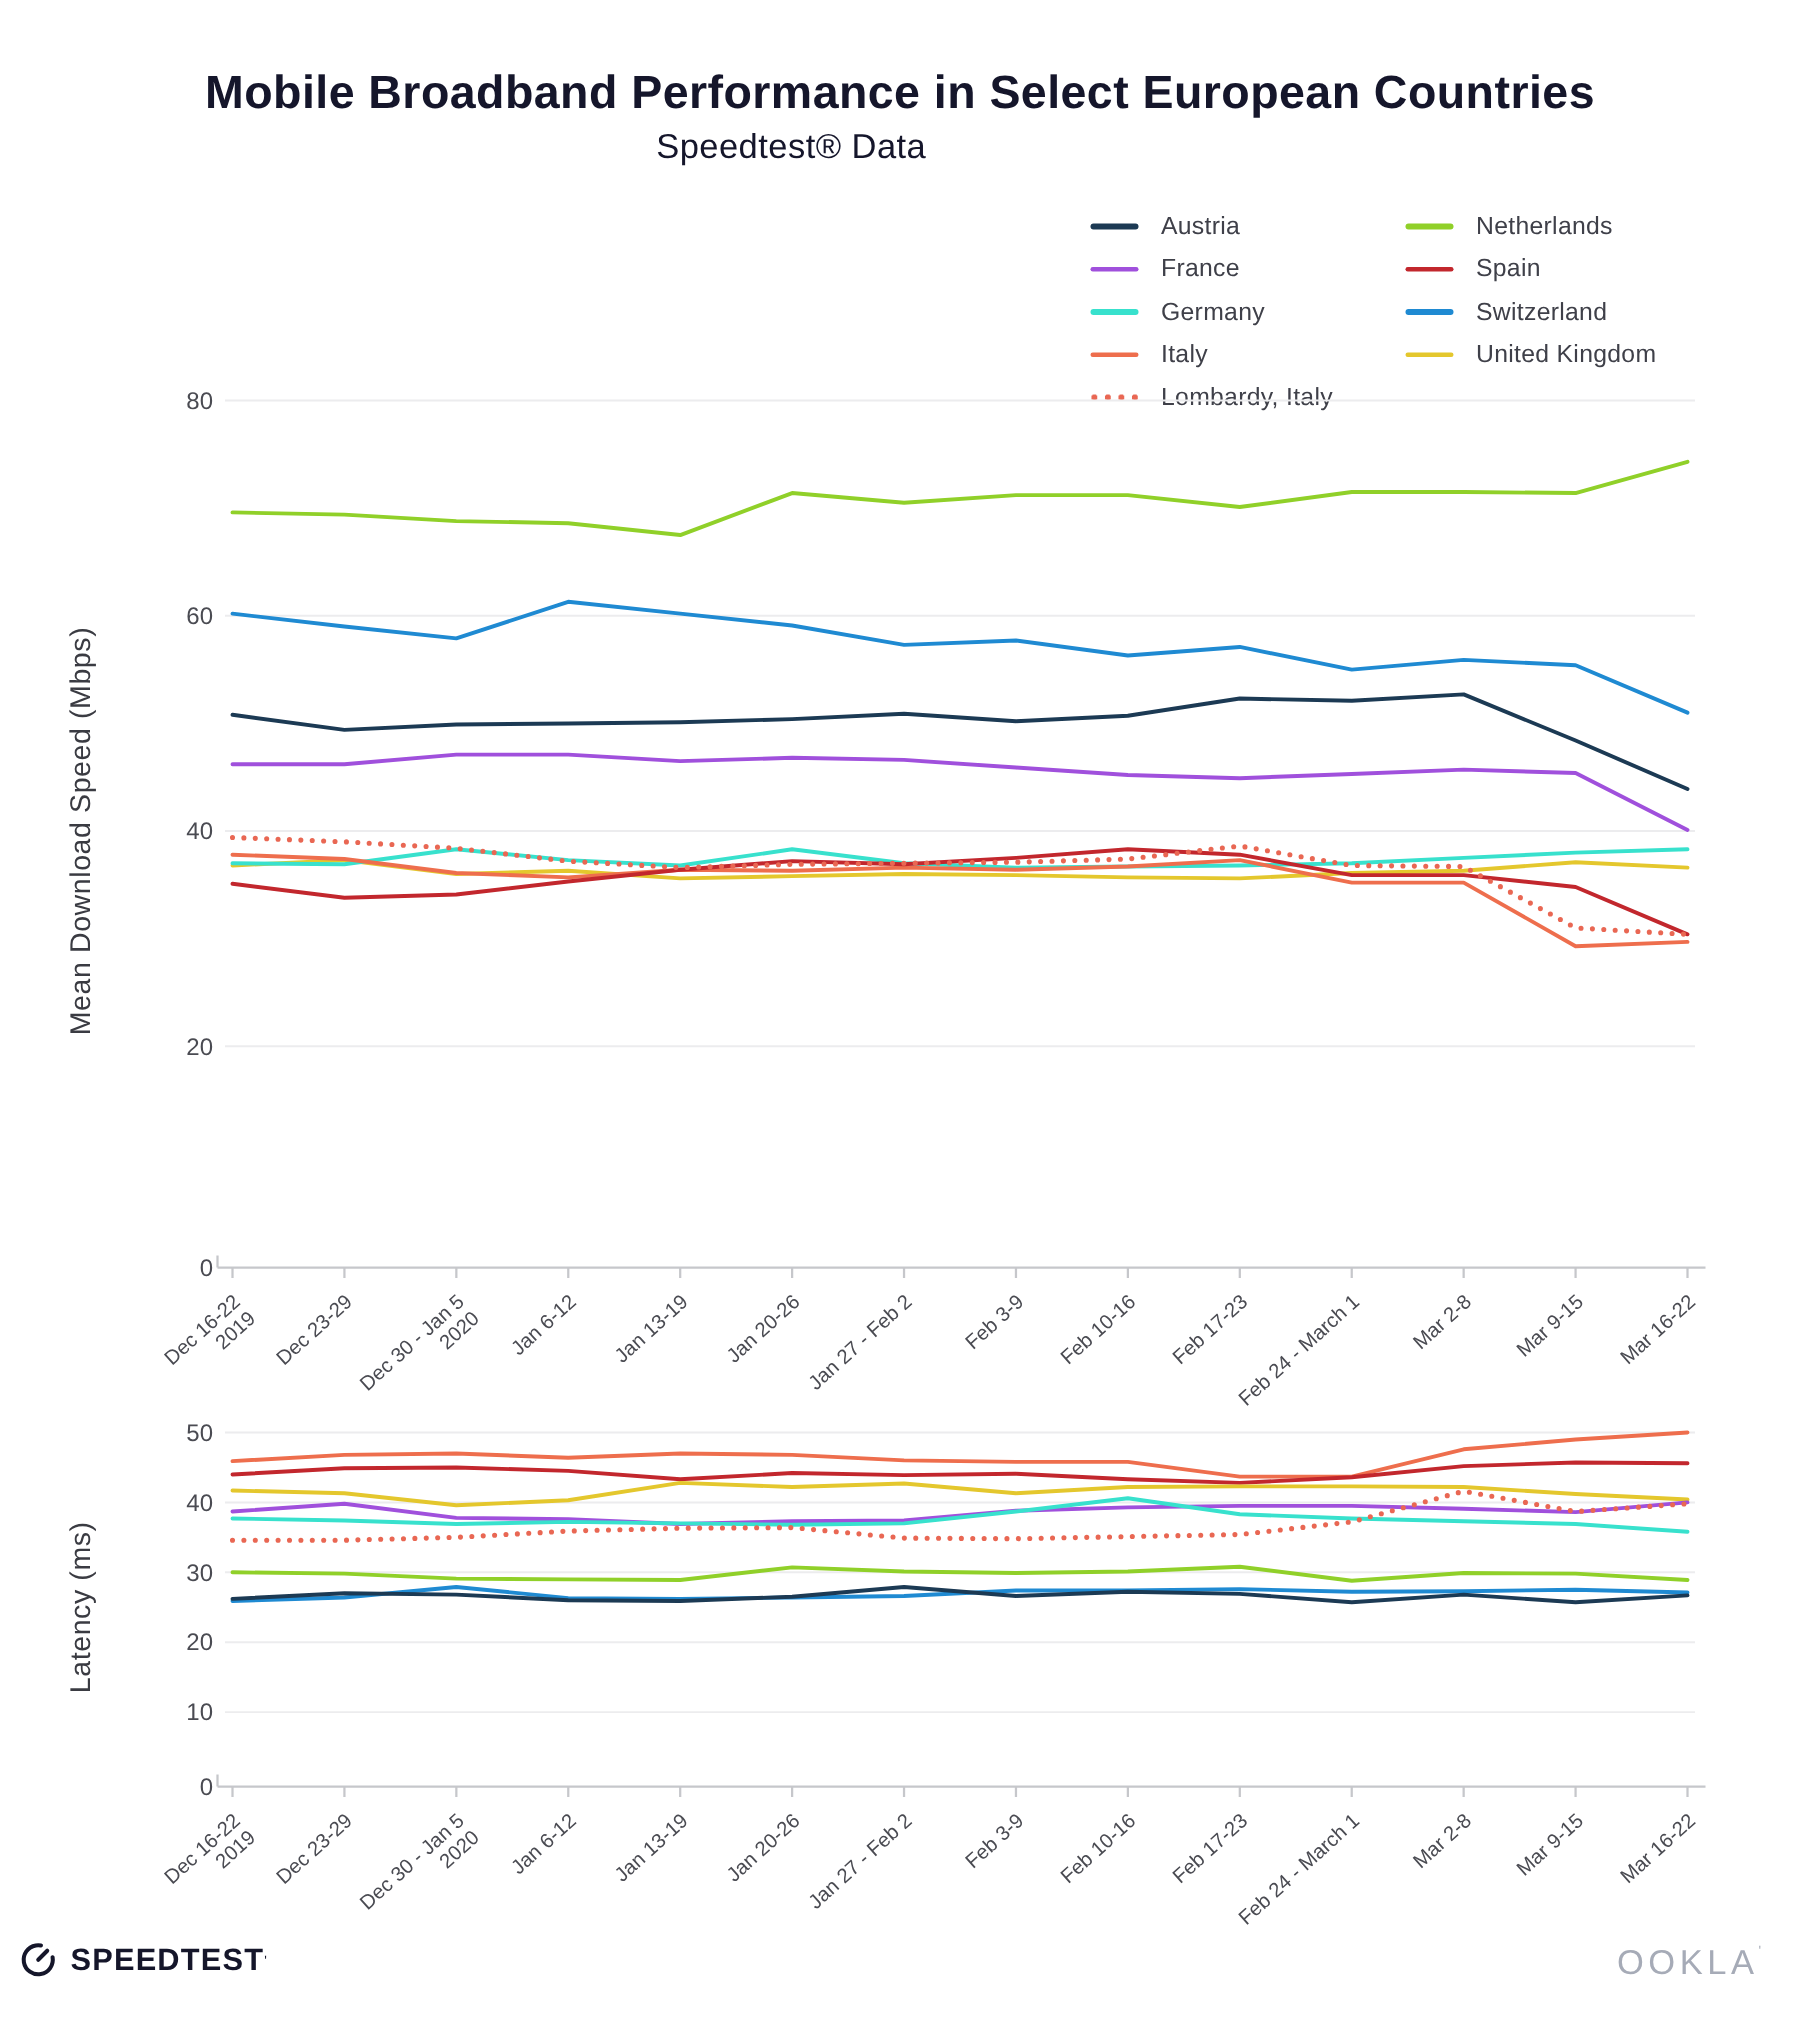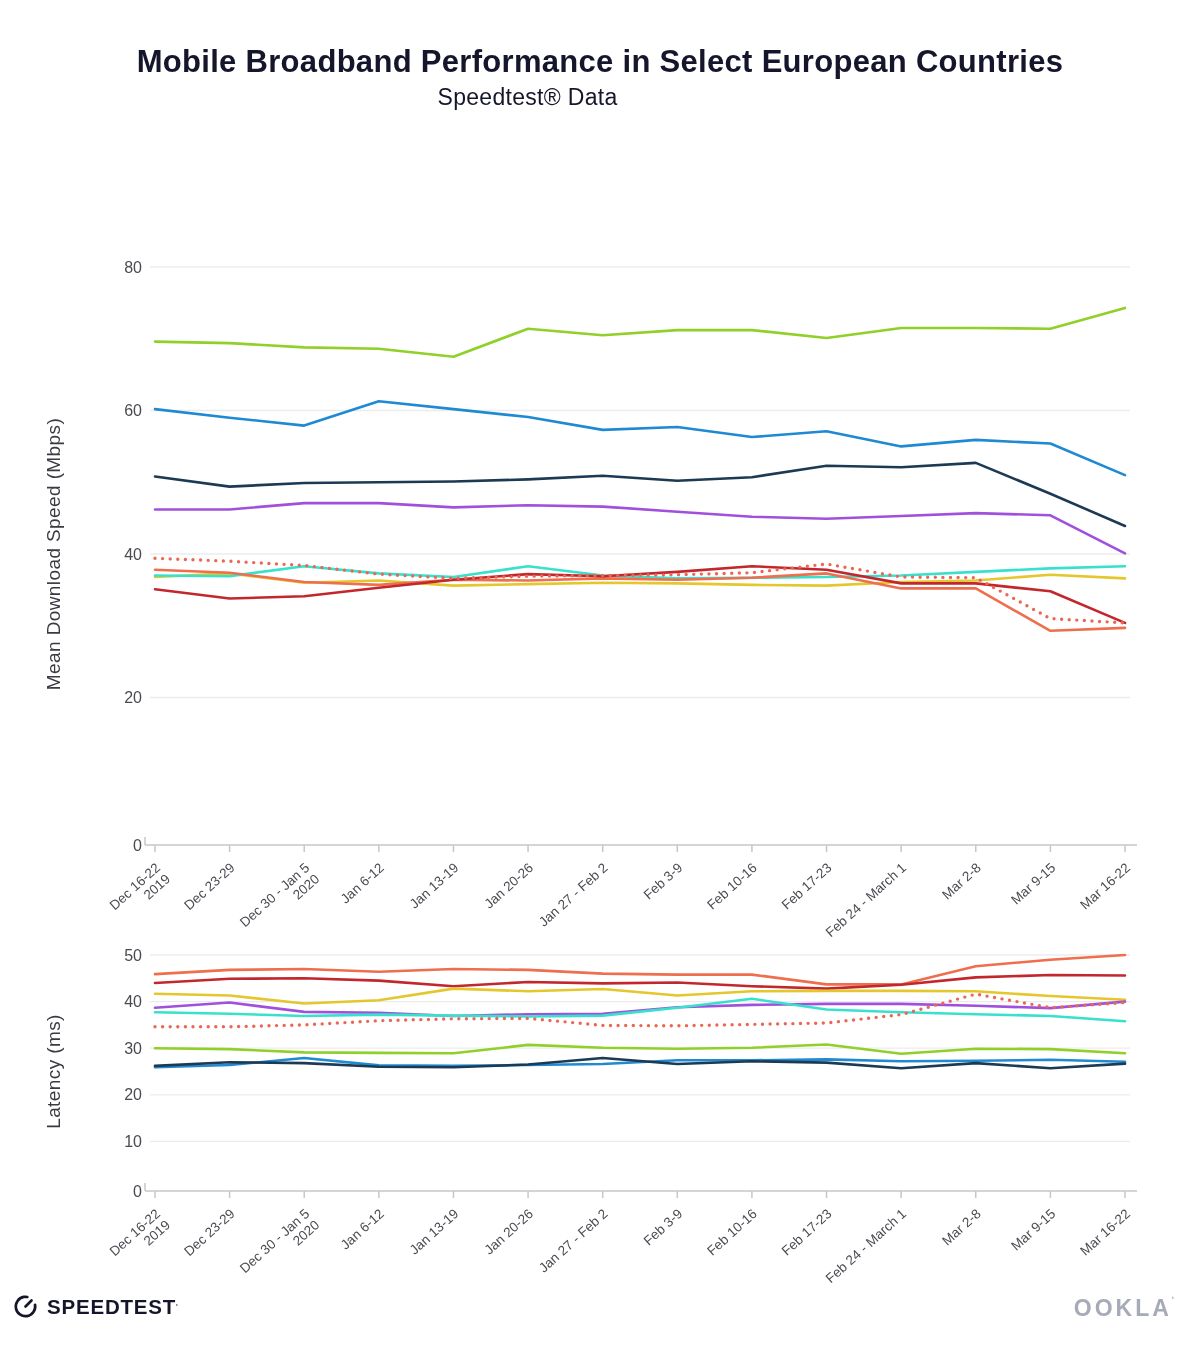--- a/index.html
+++ b/index.html
@@ -28,33 +28,73 @@
   .xtick{font-size:13.5px;fill:#4a4b52;}
   .ylabel{font-size:19px;fill:#3a3b42;letter-spacing:.4px;}
   .footer-left{
     position:absolute;left:12px;top:1293px;display:flex;align-items:center;
   }
   .footer-left .st-text{
     margin-left:8px;font-size:20.5px;font-weight:700;color:#15162a;letter-spacing:.8px;
   }
   .tm-mark{font-size:9px;vertical-align:top;color:#15162a;}
   .footer-right{
-    position:absolute;right:26px;top:1295px;font-size:23px;font-weight:700;
+    position:absolute;right:26px;top:1295px;font-size:23px;font-weight:400;
     color:#a6abb7;letter-spacing:3px;
   }
   .tm-mark2{font-size:9px;vertical-align:top;color:#a6abb7;letter-spacing:0;}
 </style>
 </head>
 <body>
 
 <div class="canvas">
 
   <h1 class="title">Mobile Broadband Performance in Select European Countries</h1>
   <h2 class="subtitle">Speedtest® Data</h2>
 
+  <div class="legend-col" style="left:727px;" id="legend-col-0">
+      <div class="legend-item">
+        <span class="legend-swatch" style="background: rgb(28, 58, 84);"></span>
+        <span class="legend-label">Austria</span>
+      </div>
+      <div class="legend-item">
+        <span class="legend-swatch" style="background: rgb(160, 80, 220);"></span>
+        <span class="legend-label">France</span>
+      </div>
+      <div class="legend-item">
+        <span class="legend-swatch" style="background: rgb(56, 225, 205);"></span>
+        <span class="legend-label">Germany</span>
+      </div>
+      <div class="legend-item">
+        <span class="legend-swatch" style="background: rgb(238, 110, 77);"></span>
+        <span class="legend-label">Italy</span>
+      </div>
+      <div class="legend-item">
+        <span class="legend-swatch dotted" style="background-image: radial-gradient(2.2px at 2.6px 2.2px, rgb(233, 103, 83) 97%, transparent);"></span>
+        <span class="legend-label">Lombardy, Italy</span>
+      </div>
+    </div>
+  <div class="legend-col" style="left:937px;" id="legend-col-1">
+      <div class="legend-item">
+        <span class="legend-swatch" style="background: rgb(144, 208, 41);"></span>
+        <span class="legend-label">Netherlands</span>
+      </div>
+      <div class="legend-item">
+        <span class="legend-swatch" style="background: rgb(194, 39, 45);"></span>
+        <span class="legend-label">Spain</span>
+      </div>
+      <div class="legend-item">
+        <span class="legend-swatch" style="background: rgb(31, 138, 210);"></span>
+        <span class="legend-label">Switzerland</span>
+      </div>
+      <div class="legend-item">
+        <span class="legend-swatch" style="background: rgb(228, 199, 45);"></span>
+        <span class="legend-label">United Kingdom</span>
+      </div>
+    </div>
 
   <svg id="charts" width="1200" height="1355" viewBox="0 0 1200 1355" style="position:absolute;left:0;top:0;">
       <g>
         <g>
           <line x1="150" y1="697.5" x2="1130" y2="697.5" stroke="#ececee" stroke-width="1.3"></line>
           <line x1="150" y1="554" x2="1130" y2="554" stroke="#ececee" stroke-width="1.3"></line>
           <line x1="150" y1="410.5" x2="1130" y2="410.5" stroke="#ececee" stroke-width="1.3"></line>
           <line x1="150" y1="267" x2="1130" y2="267" stroke="#ececee" stroke-width="1.3"></line>
         </g>
         <text x="142" y="850.5" text-anchor="end" class="ytick">0</text>

